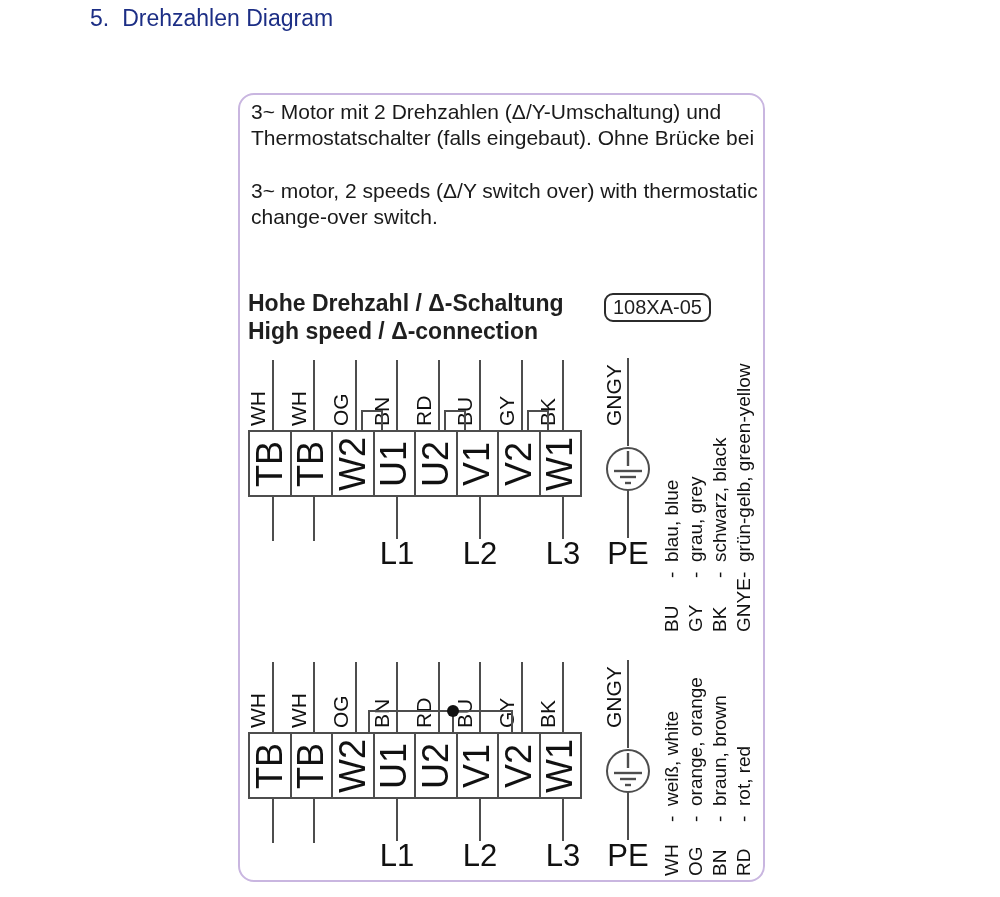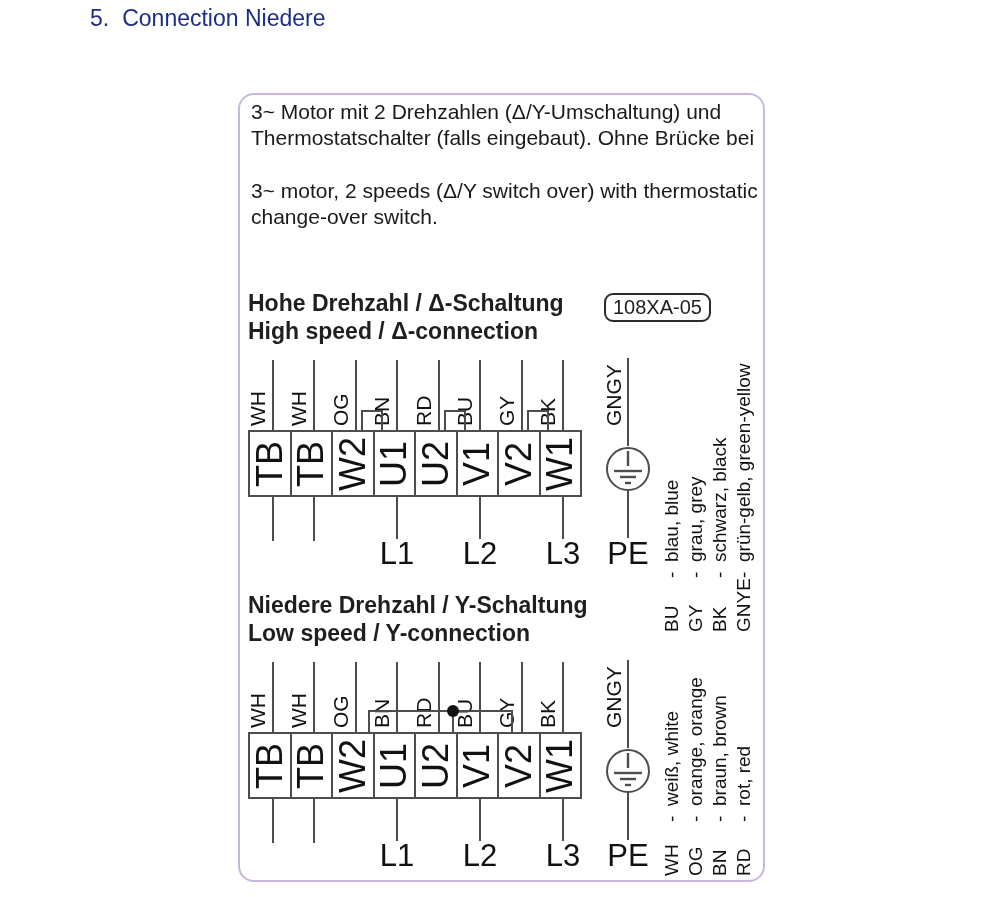--- a/index.html
+++ b/index.html
@@ -58,21 +58,21 @@
   .lrow{display:flex;height:24px;font-size:19px;line-height:24px;white-space:nowrap;color:#111;}
   .abbr{width:54px;}
   .sep{width:16px;}
 </style>
 </head>
 <body>
 
 <div class="page">
 
   <h1 class="title">
-    <span class="num">5.</span><span>Connection Niedere</span>
+    <span class="num">5.</span><span>Drehzahlen Diagram</span>
   </h1>
 
   <div class="panel"></div>
 
   <div class="para para-de">
     <div>3~ Motor mit 2 Drehzahlen (Δ/Y-Umschaltung) und</div>
     <div>Thermostatschalter (falls eingebaut). Ohne Brücke bei</div>
   </div>
 
   <div class="para para-en">
@@ -153,24 +153,20 @@
       <circle cx="23" cy="23" r="21" fill="#fff" stroke="#4d4d4d" stroke-width="2"></circle>
       <line x1="23" y1="5" x2="23" y2="20" stroke="#4d4d4d" stroke-width="2.4"></line>
       <line x1="9" y1="25" x2="37" y2="25" stroke="#4d4d4d" stroke-width="2.4"></line>
       <line x1="15" y1="31" x2="31" y2="31" stroke="#4d4d4d" stroke-width="2.4"></line>
       <line x1="20" y1="37" x2="26" y2="37" stroke="#4d4d4d" stroke-width="2.4"></line>
     </svg>
     <div class="wire" style="left:379px;top:140px;height:48px;"></div>
     <div class="phase-label" style="left:345px;">PE</div>
   </div>
 
-  <div class="heading heading-2">
-    <div>Niedere Drehzahl / Y-Schaltung</div>
-    <div>Low speed / Y-connection</div>
-  </div>
 
   <div class="circuit c2">
 
     <div class="wire" style="left:24px;top:10px;height:70px;"></div>
     <div class="wire" style="left:65px;top:10px;height:70px;"></div>
     <div class="wire" style="left:107px;top:10px;height:70px;"></div>
     <div class="wire" style="left:148px;top:10px;height:70px;"></div>
     <div class="wire" style="left:190px;top:10px;height:70px;"></div>
     <div class="wire" style="left:231px;top:10px;height:70px;"></div>
     <div class="wire" style="left:273px;top:10px;height:70px;"></div>

